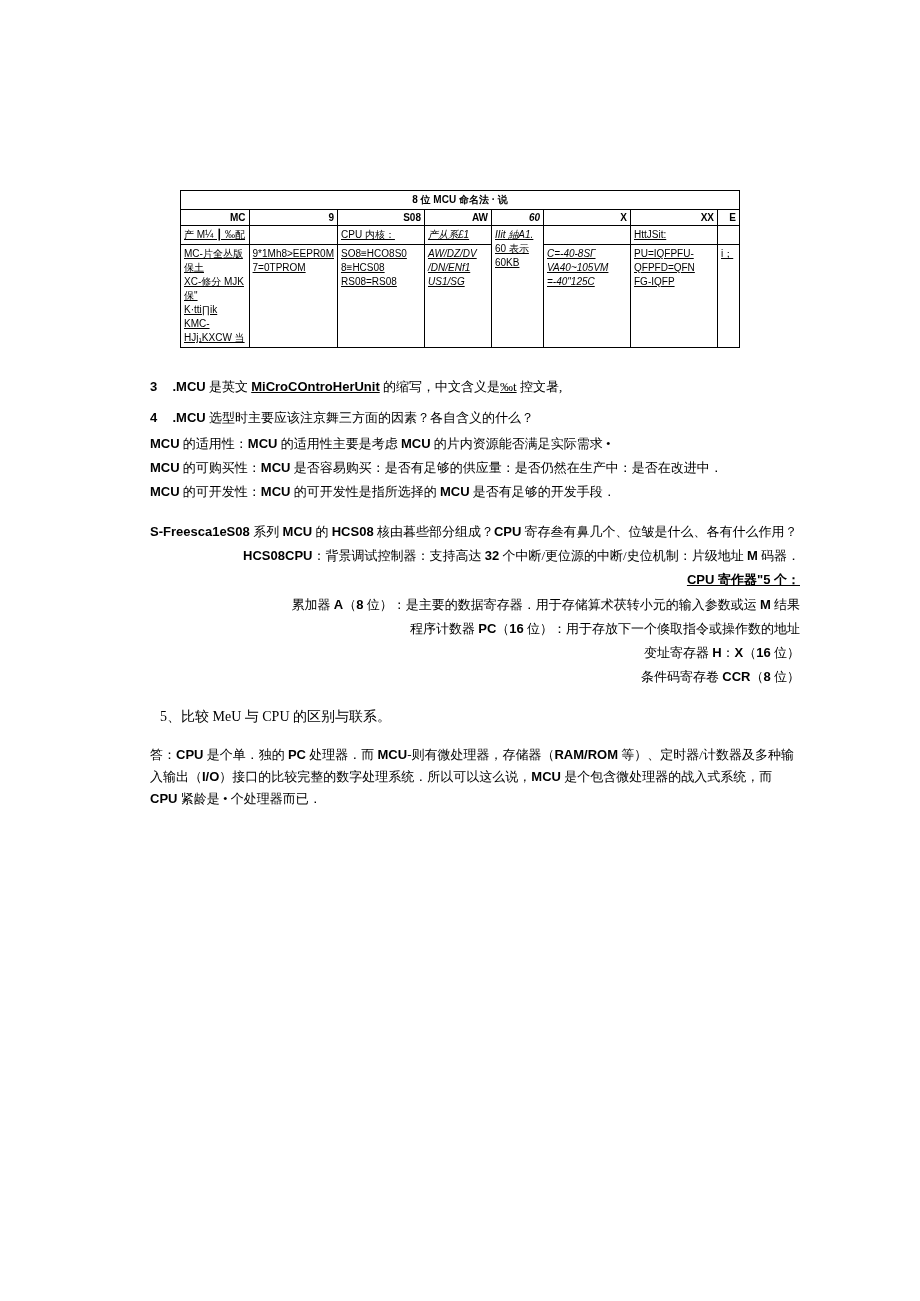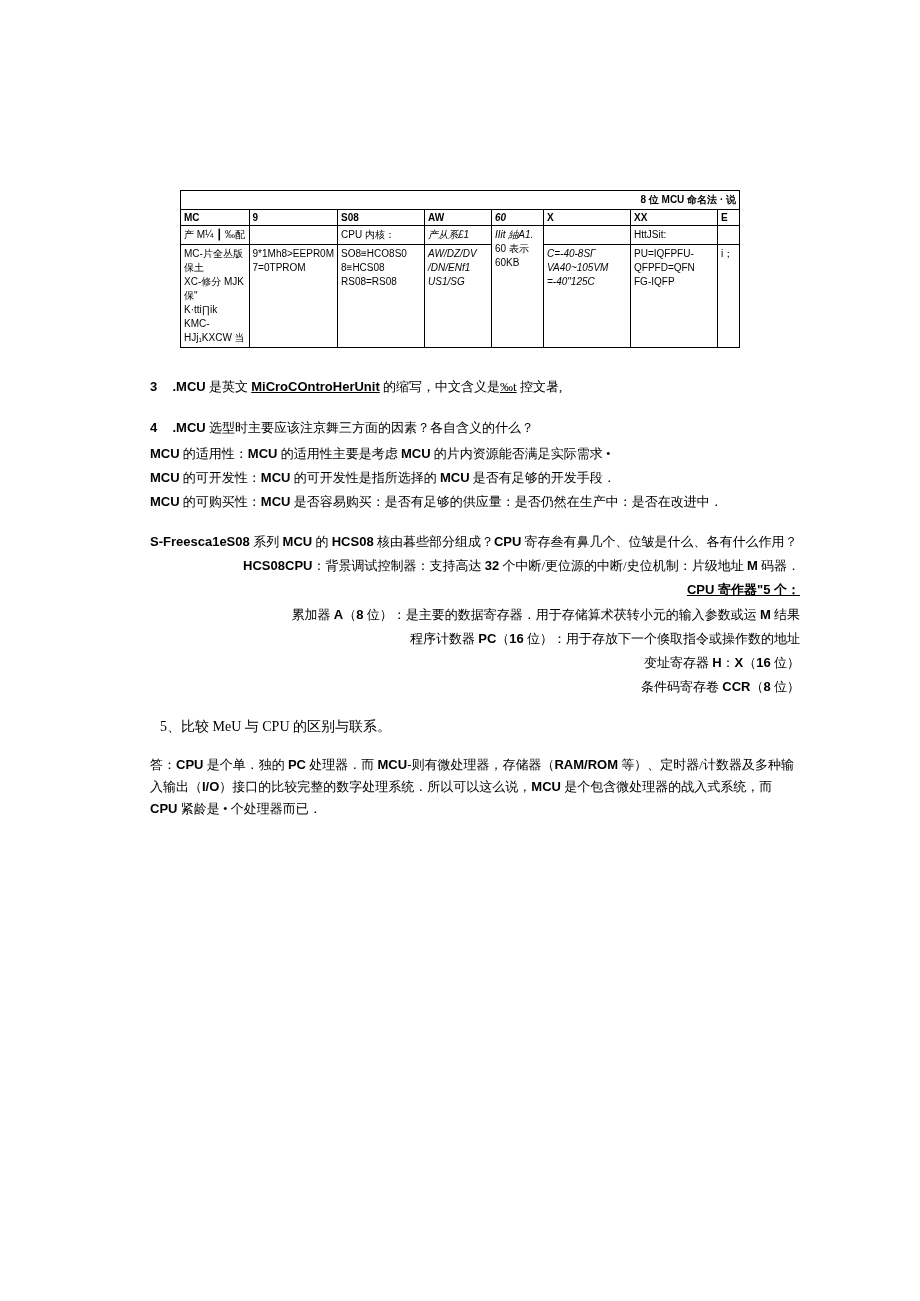--- a/index.html
+++ b/index.html
@@ -20,35 +20,36 @@
       width: 560px;
       margin: 0 auto 30px auto;
       font-size: 10px;
     }
     table.naming th, table.naming td {
       border: 1px solid #000;
       padding: 2px 3px;
       vertical-align: top;
     }
     table.naming .title-row td {
-      text-align: right;
+      text-align: center;
       font-weight: bold;
       font-family: Arial, "SimHei", sans-serif;
     }
     table.naming .head-row td {
-      text-align: left;
+      text-align: right;
       font-weight: bold;
       font-family: Arial, "SimHei", sans-serif;
     }
     table.naming .data-row td {
       font-family: Arial, "SimSun", sans-serif;
       line-height: 1.4;
+      text-decoration: underline;
     }
     .q-block {
-      margin: 23px 0 6px 30px;
+      margin: 13px 0 6px 30px;
     }
     .q-num {
       font-weight: bold;
       font-family: Arial, sans-serif;
       margin-right: 12px;
     }
     .bold-latin {
       font-family: Arial, "SimHei", sans-serif;
       font-weight: bold;
     }
@@ -144,24 +145,24 @@
   </div>
 
   <div class="q-block">
     <span class="q-num">4</span>
     <span class="bold-latin">.MCU</span><span> 选型时主要应该注京舞三方面的因素？各自含义的什么？</span>
   </div>
   <div class="ans-block">
     <span class="bold-latin">MCU</span><span> 的适用性：</span><span class="bold-latin">MCU</span><span> 的适用性主要是考虑 </span><span class="bold-latin">MCU</span><span> 的片内资源能否满足实际需求 •</span>
   </div>
   <div class="ans-block">
-    <span class="bold-latin">MCU</span><span> 的可开发性：</span><span class="bold-latin">MCU</span><span> 的可开发性是指所选择的 </span><span class="bold-latin">MCU</span><span> 是否有足够的开发手段．</span>
+    <span class="bold-latin">MCU</span><span> 的可购买性：</span><span class="bold-latin">MCU</span><span> 是否容易购买：是否有足够的供应量：是否仍然在生产中：是否在改进中．</span>
   </div>
   <div class="ans-block">
-    <span class="bold-latin">MCU</span><span> 的可购买性：</span><span class="bold-latin">MCU</span><span> 是否容易购买：是否有足够的供应量：是否仍然在生产中：是否在改进中．</span>
+    <span class="bold-latin">MCU</span><span> 的可开发性：</span><span class="bold-latin">MCU</span><span> 的可开发性是指所选择的 </span><span class="bold-latin">MCU</span><span> 是否有足够的开发手段．</span>
   </div>
 
   <div class="sub-heading">
     <span class="bold-latin">S-Freesca1eS08 </span><span>系列 </span><span class="bold-latin">MCU</span><span> 的 </span><span class="bold-latin">HCS08</span><span> 核由暮些部分组成？</span><span class="bold-latin">CPU</span><span> 寄存叁有鼻几个、位皱是什么、各有什么作用？</span>
   </div>
 
   <div class="ans-block-flush">
     <span class="bold-latin">HCS08CPU</span><span>：背景调试控制器：支持高达 </span><span class="bold-latin">32</span><span> 个中断/更位源的中断/史位机制：片级地址 </span><span class="bold-latin">M</span><span> 码器．</span>
   </div>
   <div class="ans-block-flush">

